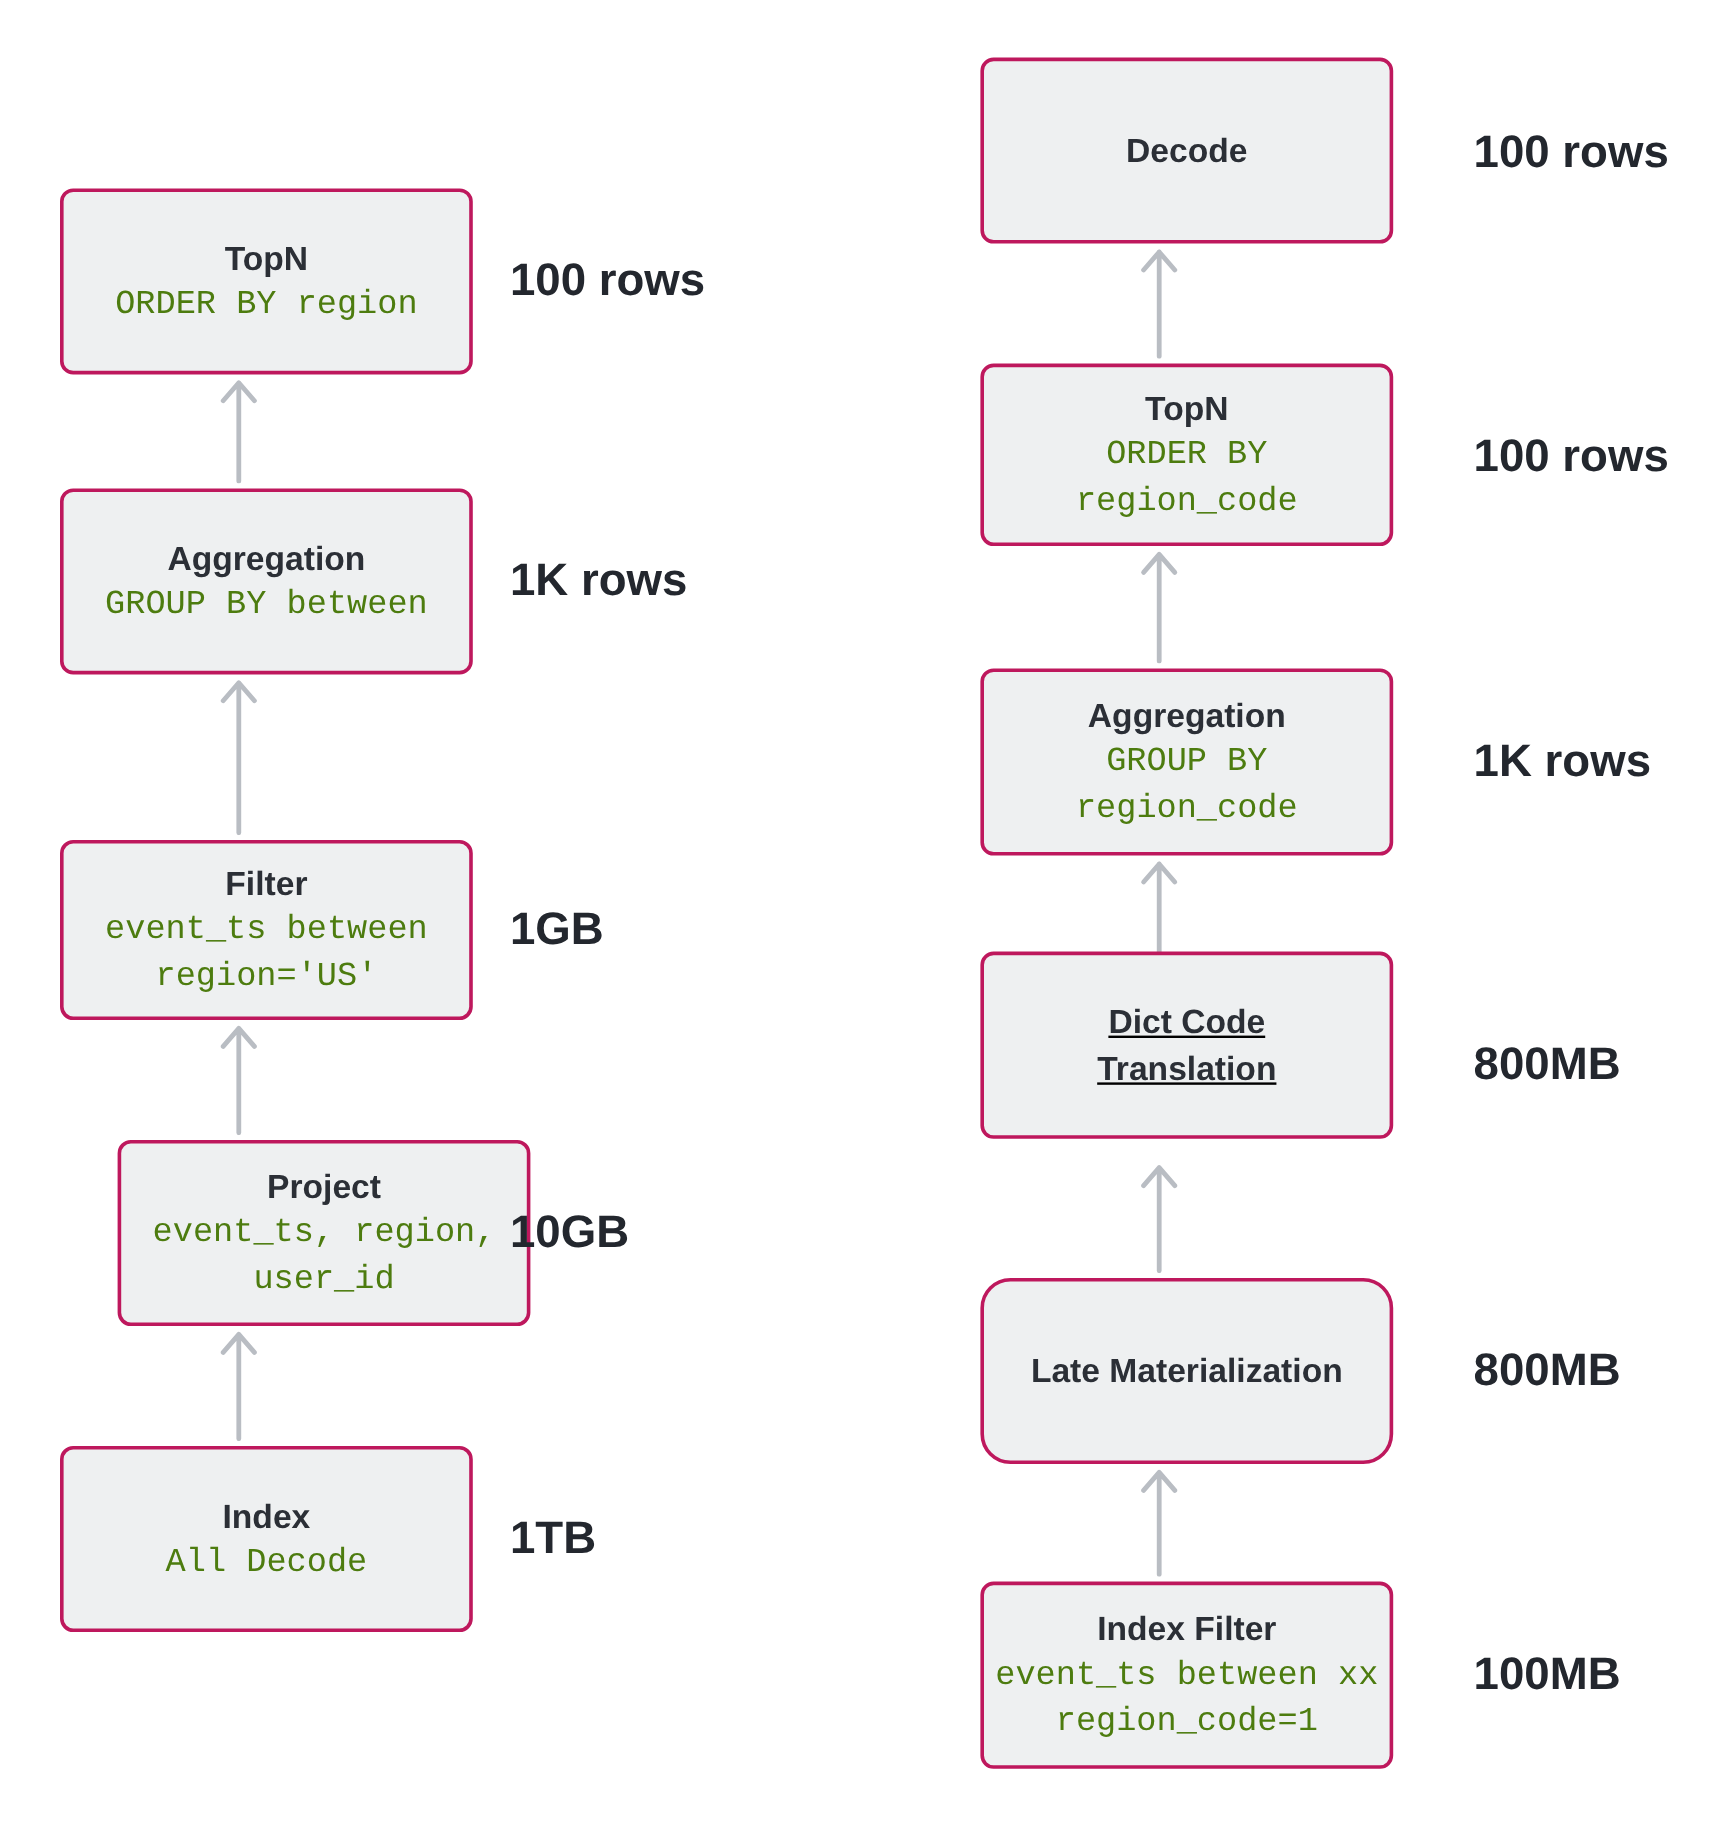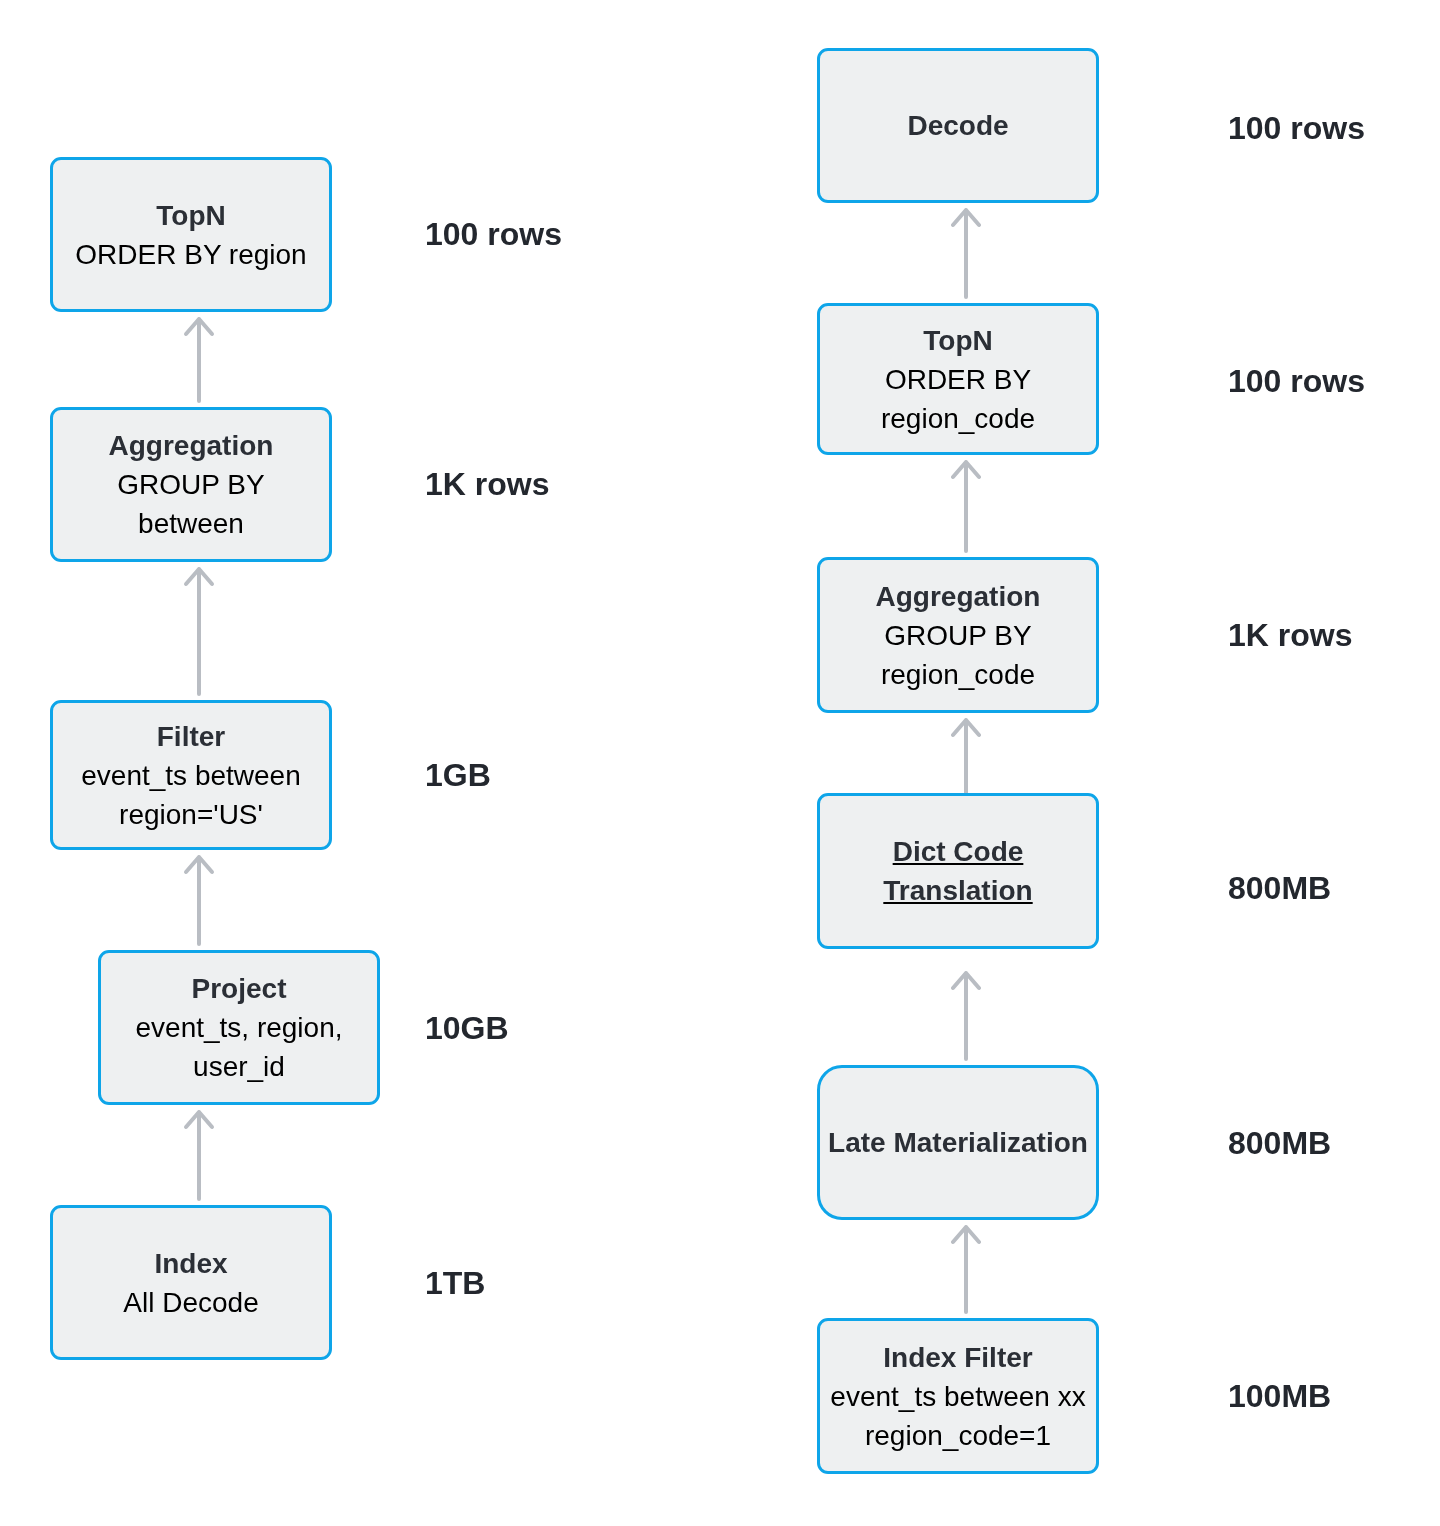--- a/index.html
+++ b/index.html
@@ -10,52 +10,53 @@
   #canvas {
     position: relative;
     width: 1440px;
     height: 1526px;
     background: #ffffff;
     font-family: "Liberation Sans", "DejaVu Sans", sans-serif;
     overflow: hidden;
   }
   .node {
     position: absolute;
-    width: 282px;
+    width: 344px;
     background: #eef0f1;
-    border: 3px solid #0ea5e9;
+    border: 3px solid #be185d;
     border-radius: 11px;
     box-sizing: border-box;
     display: flex;
     flex-direction: column;
     align-items: center;
     justify-content: center;
     text-align: center;
     padding: 6px 8px;
   }
   .node-title {
     font-weight: bold;
     font-size: 28px;
     line-height: 39px;
     color: #2b2f36;
     white-space: pre-line;
   }
   .node-subtitle {
     font-weight: normal;
     font-size: 28px;
     line-height: 39px;
-    color: #000000;
+    color: #4d7c0f;
     white-space: pre-line;
+    font-family: Liberation Mono, monospace;
   }
   .node-subtitle:empty { display: none; }
   .annotation {
     position: absolute;
     transform: translateY(-50%);
     font-weight: bold;
-    font-size: 32px;
+    font-size: 38px;
     color: #23272e;
     white-space: nowrap;
   }
   .arrow {
     position: absolute;
     display: block;
   }
   .arrow path {
     stroke: #b9bdc3;
     stroke-width: 4;

